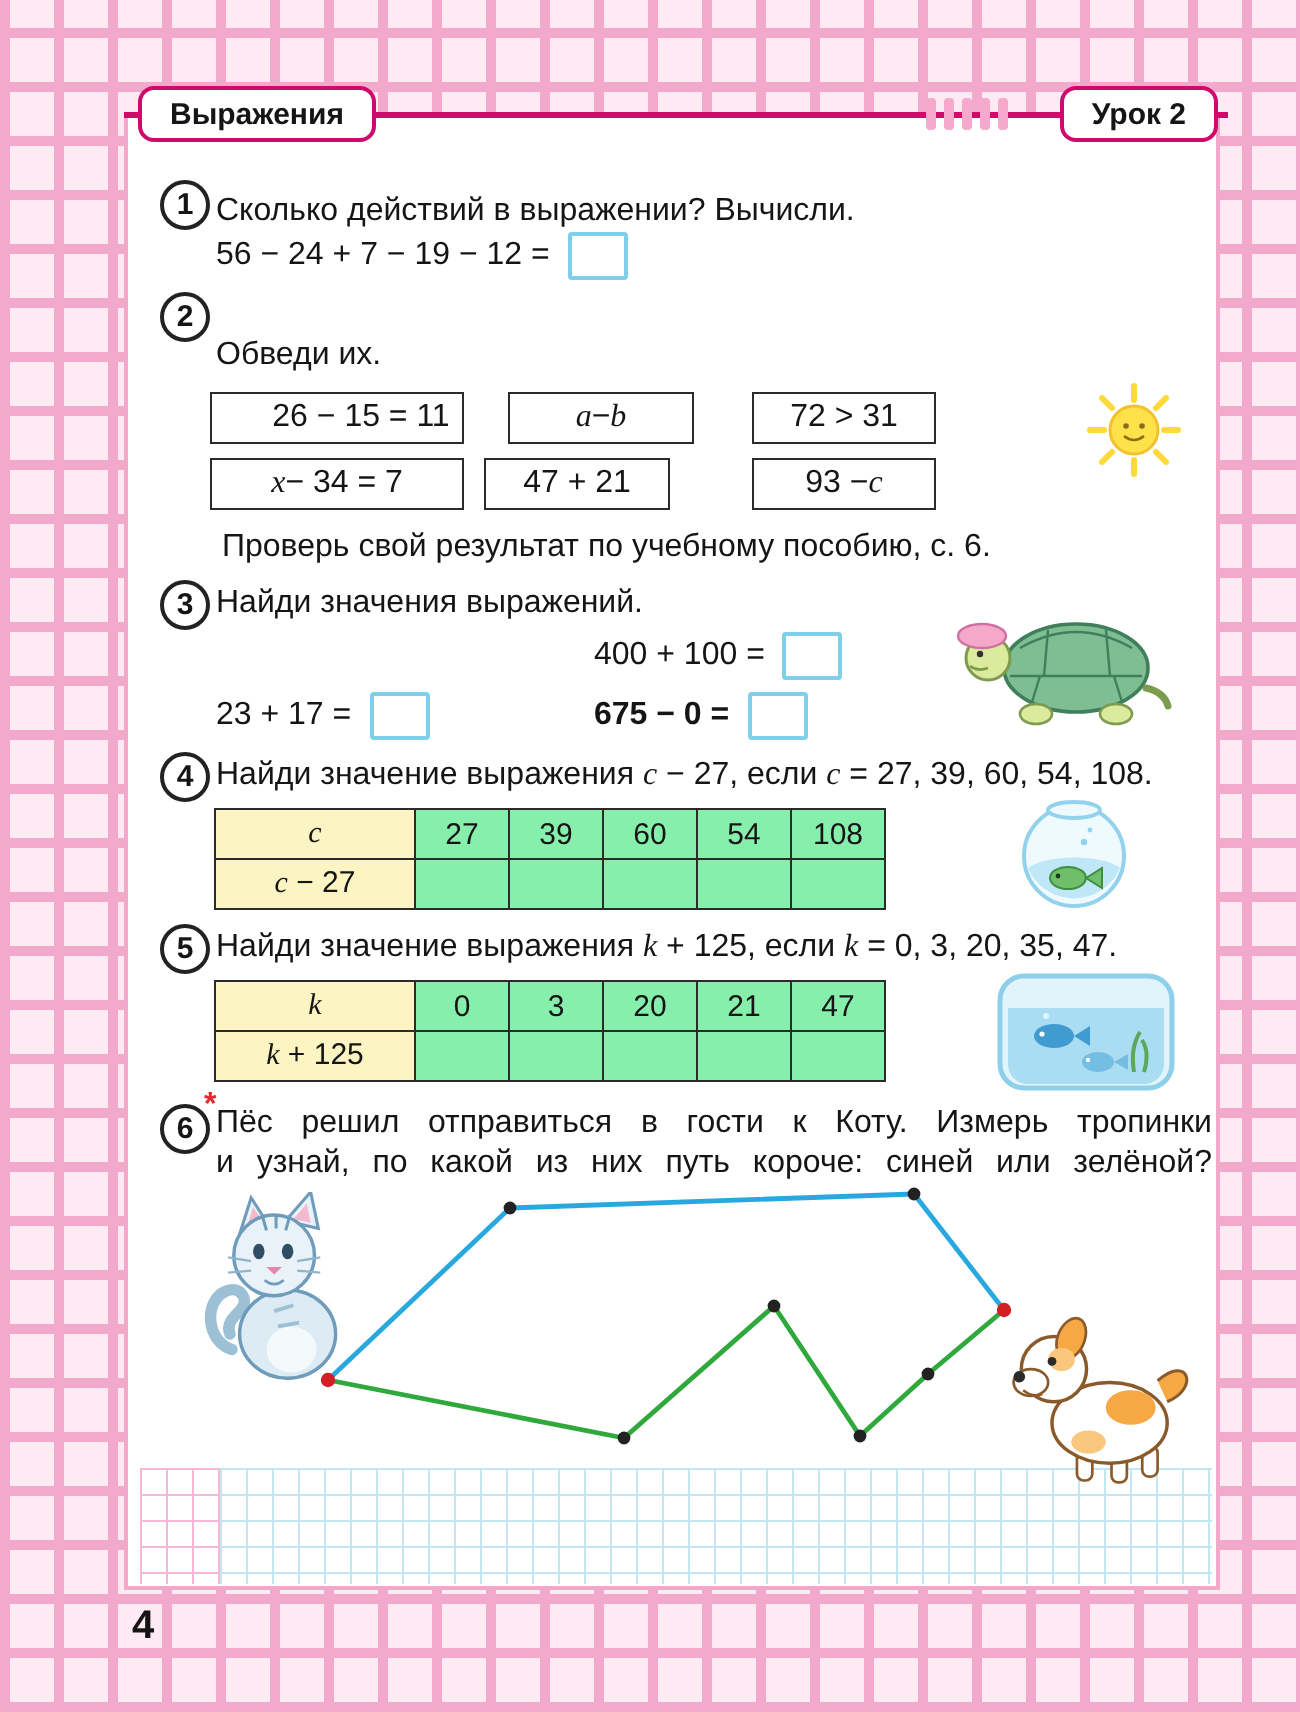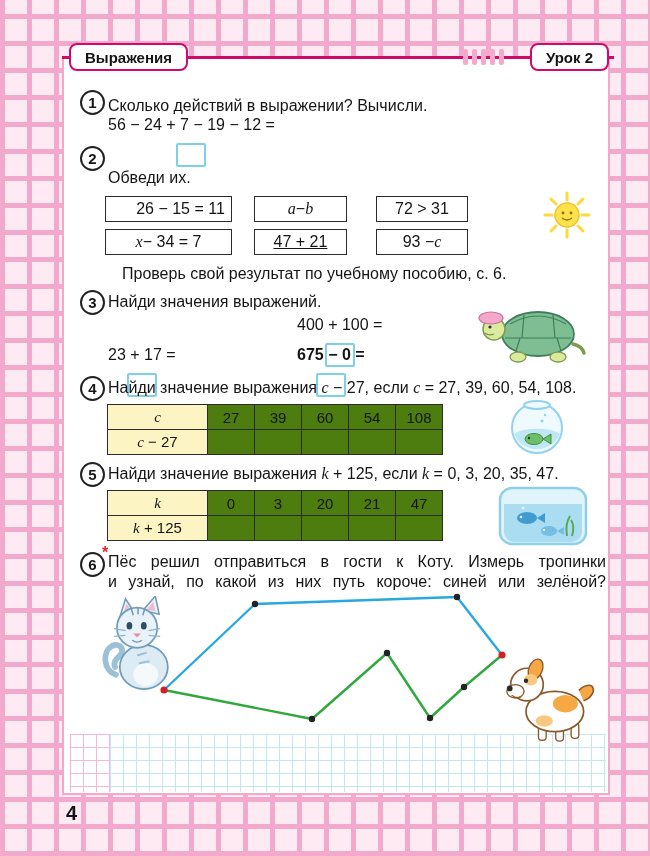--- a/index.html
+++ b/index.html
@@ -35,36 +35,36 @@
     position:absolute; width:25px; height:25px; border:2px solid #222; border-radius:50%;
     background:#fff; display:flex; align-items:center; justify-content:center;
     font-weight:bold; font-size:15px;
   }
   .star{ position:absolute; color:#e8262d; font-weight:bold; font-size:16px; z-index:3; }
 
   .txt{ position:absolute; font-size:16px; line-height:20px; }
   .just{ text-align:justify; text-align-last:justify; }
   .var{ font-style:italic; font-family:"Liberation Serif", serif; }
 
-  .exprrow{ position:absolute; display:flex; align-items:center; gap:9px; font-size:16px;flex-direction:column; }
+  .exprrow{ position:absolute; display:flex; align-items:center; gap:9px; font-size:16px; }
   .ansbox{ display:inline-block; width:30px; height:24px; border:2px solid #7ed0ea; border-radius:2px; background:#fff; }
 
   .ebox{
     position:absolute; height:26px; border:1.5px solid #2b2b2b; background:#fff;
     display:flex; align-items:center; justify-content:center; font-size:16px;
   }
   .eb1{ left:41px;  top:138px; width:127px;padding-left:24px; }
   .eb2{ left:190px; top:138px; width:93px; }
   .eb3{ left:312px; top:138px; width:92px; }
   .eb4{ left:41px;  top:171px; width:127px; }
-  .eb5{ left:190px; top:171px; width:93px;text-decoration:underline; }
+  .eb5{ left:178px; top:171px; width:93px; }
   .eb6{ left:312px; top:171px; width:92px; }
 
   .vtable{ position:absolute; border-collapse:collapse; }
-  .vtable td{ border:1.5px solid #2b2b2b; height:25px; text-align:center; font-size:15px; background:#4d7c0f; }
+  .vtable td{ border:1.5px solid #2b2b2b; height:25px; text-align:center; font-size:15px; background:#86efac; }
   .vtable td.lab{ width:100px; background:#fdf4c3; }
   .vtable td.num{ width:47px; }
 
   .ill{ position:absolute; }
 
   .gridpaper{ position:absolute; left:6px; top:676px; width:536px; height:58px; display:flex; }
   .gp{ height:100%; background-color:#fff; }
   .gp.pink{
     width:40px;
     background-image: linear-gradient(#f6b8d4 1px, transparent 1px), linear-gradient(90deg,#f6b8d4 1px, transparent 1px);
@@ -149,21 +149,21 @@
           <line x1="41" y1="9" x2="36" y2="14"></line>
             <line x1="14" y1="36" x2="9" y2="41"></line>
         </g>
         <circle cx="25" cy="25" r="12" fill="#ffe24a" stroke="#f2c12e" stroke-width="1.5"></circle>
         <circle cx="21" cy="23" r="1.4" fill="#8a6d1a"></circle>
           <circle cx="29" cy="23" r="1.4" fill="#8a6d1a"></circle>
         <path d="M20,28 q5,4 10,0" stroke="#8a6d1a" fill="none" stroke-width="1.3"></path>
       </svg>
     </span>
 
-    <div class="txt" style="left:58px; top:206px; width:500px;">Проверь свой результат по учебному пособию, с. 6.</div>
+    <div class="txt" style="left:47px; top:206px; width:500px;">Проверь свой результат по учебному пособию, с. 6.</div>
 
     <div class="tasknum" style="left:16px; top:232px;">
       <span>3</span>
     </div>
     <div class="txt" style="left:44px; top:234px; width:400px;">Найди значения выражений.</div>
 
     <div class="exprrow" style="left:233px; top:258px;">
       <span>400 + 100 =</span>
       <span class="ansbox"></span>
     </div>

